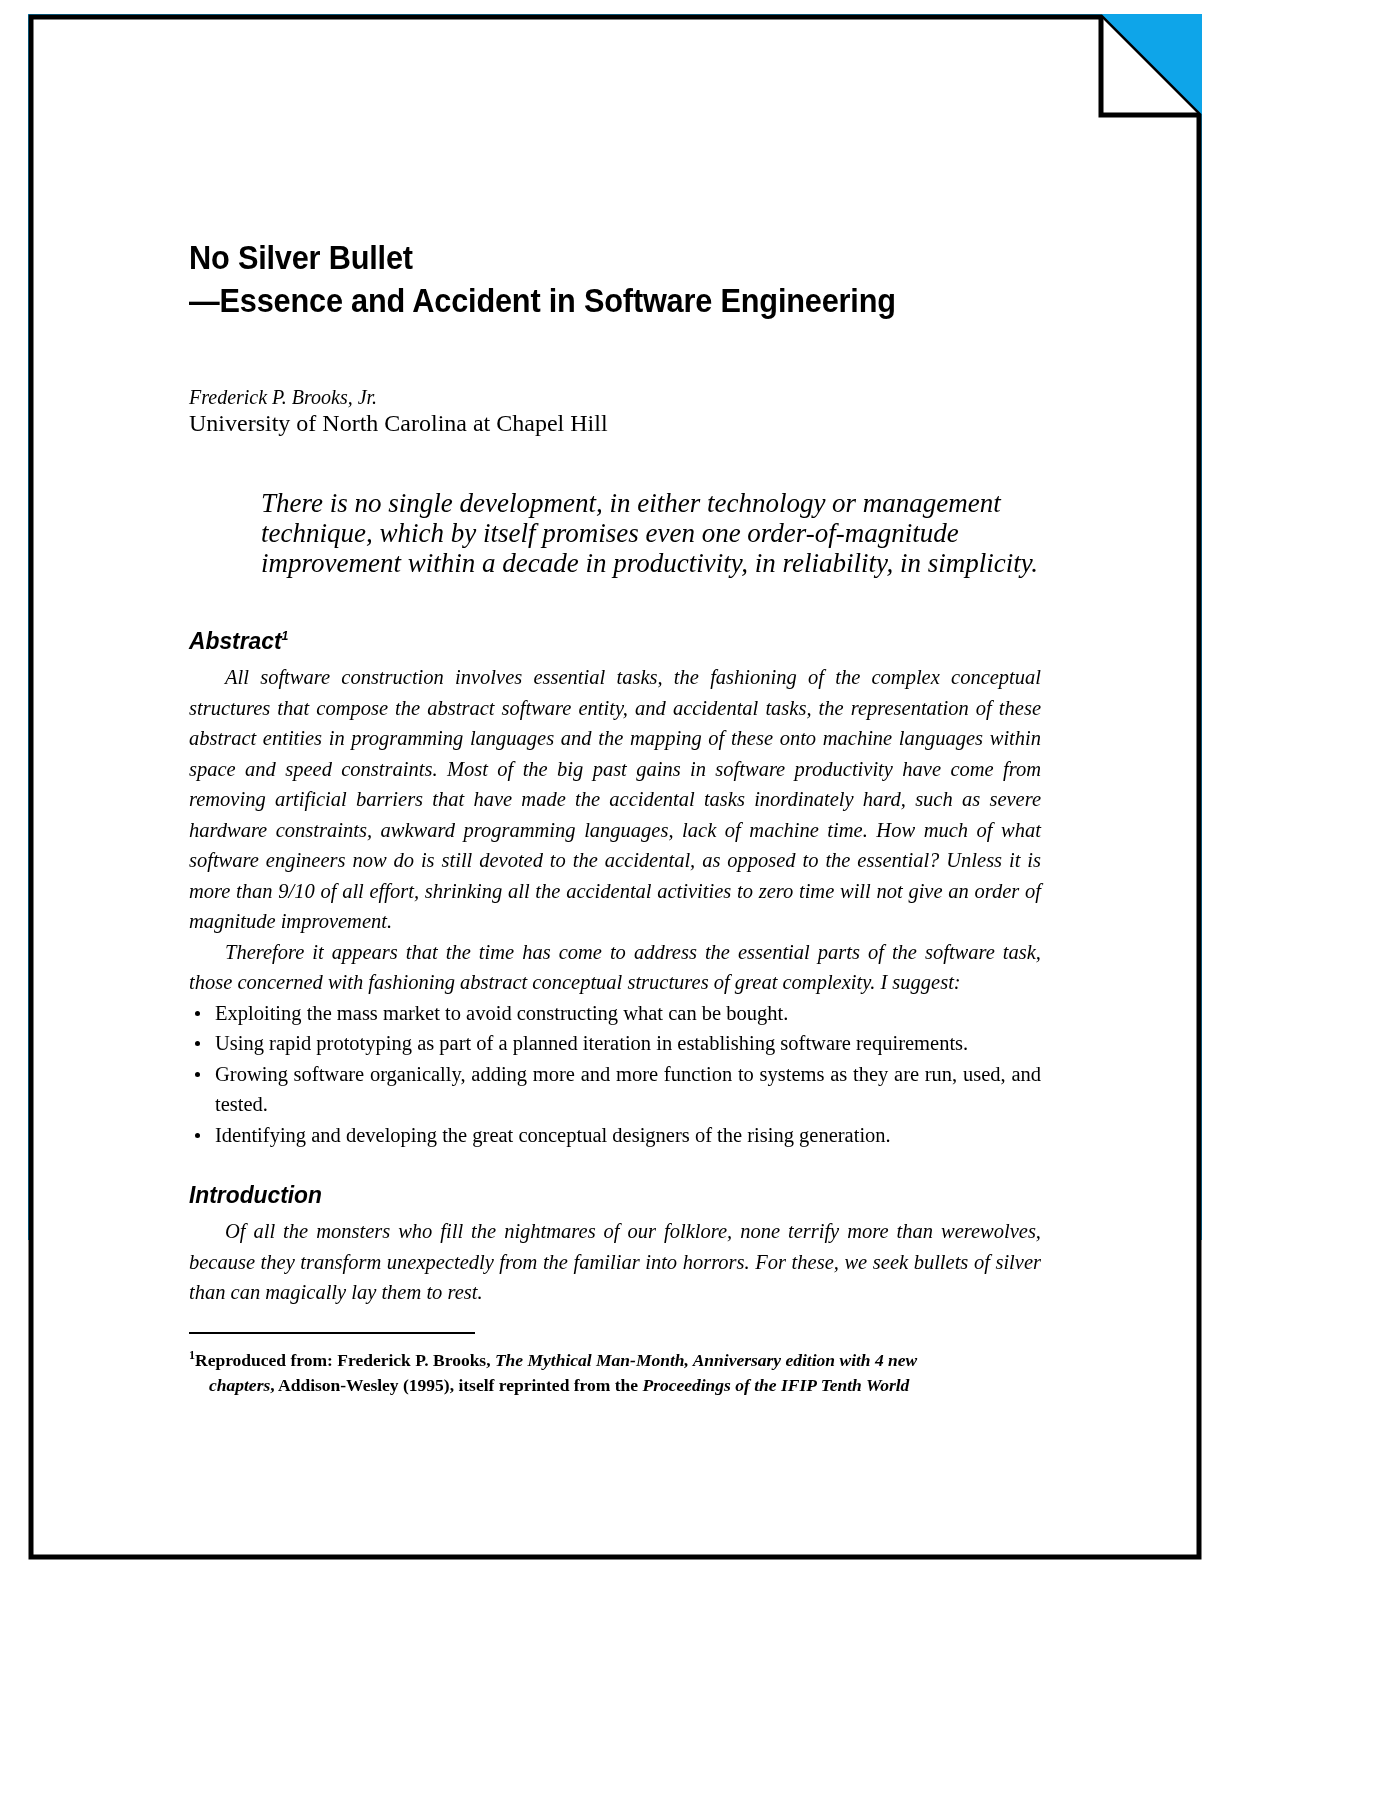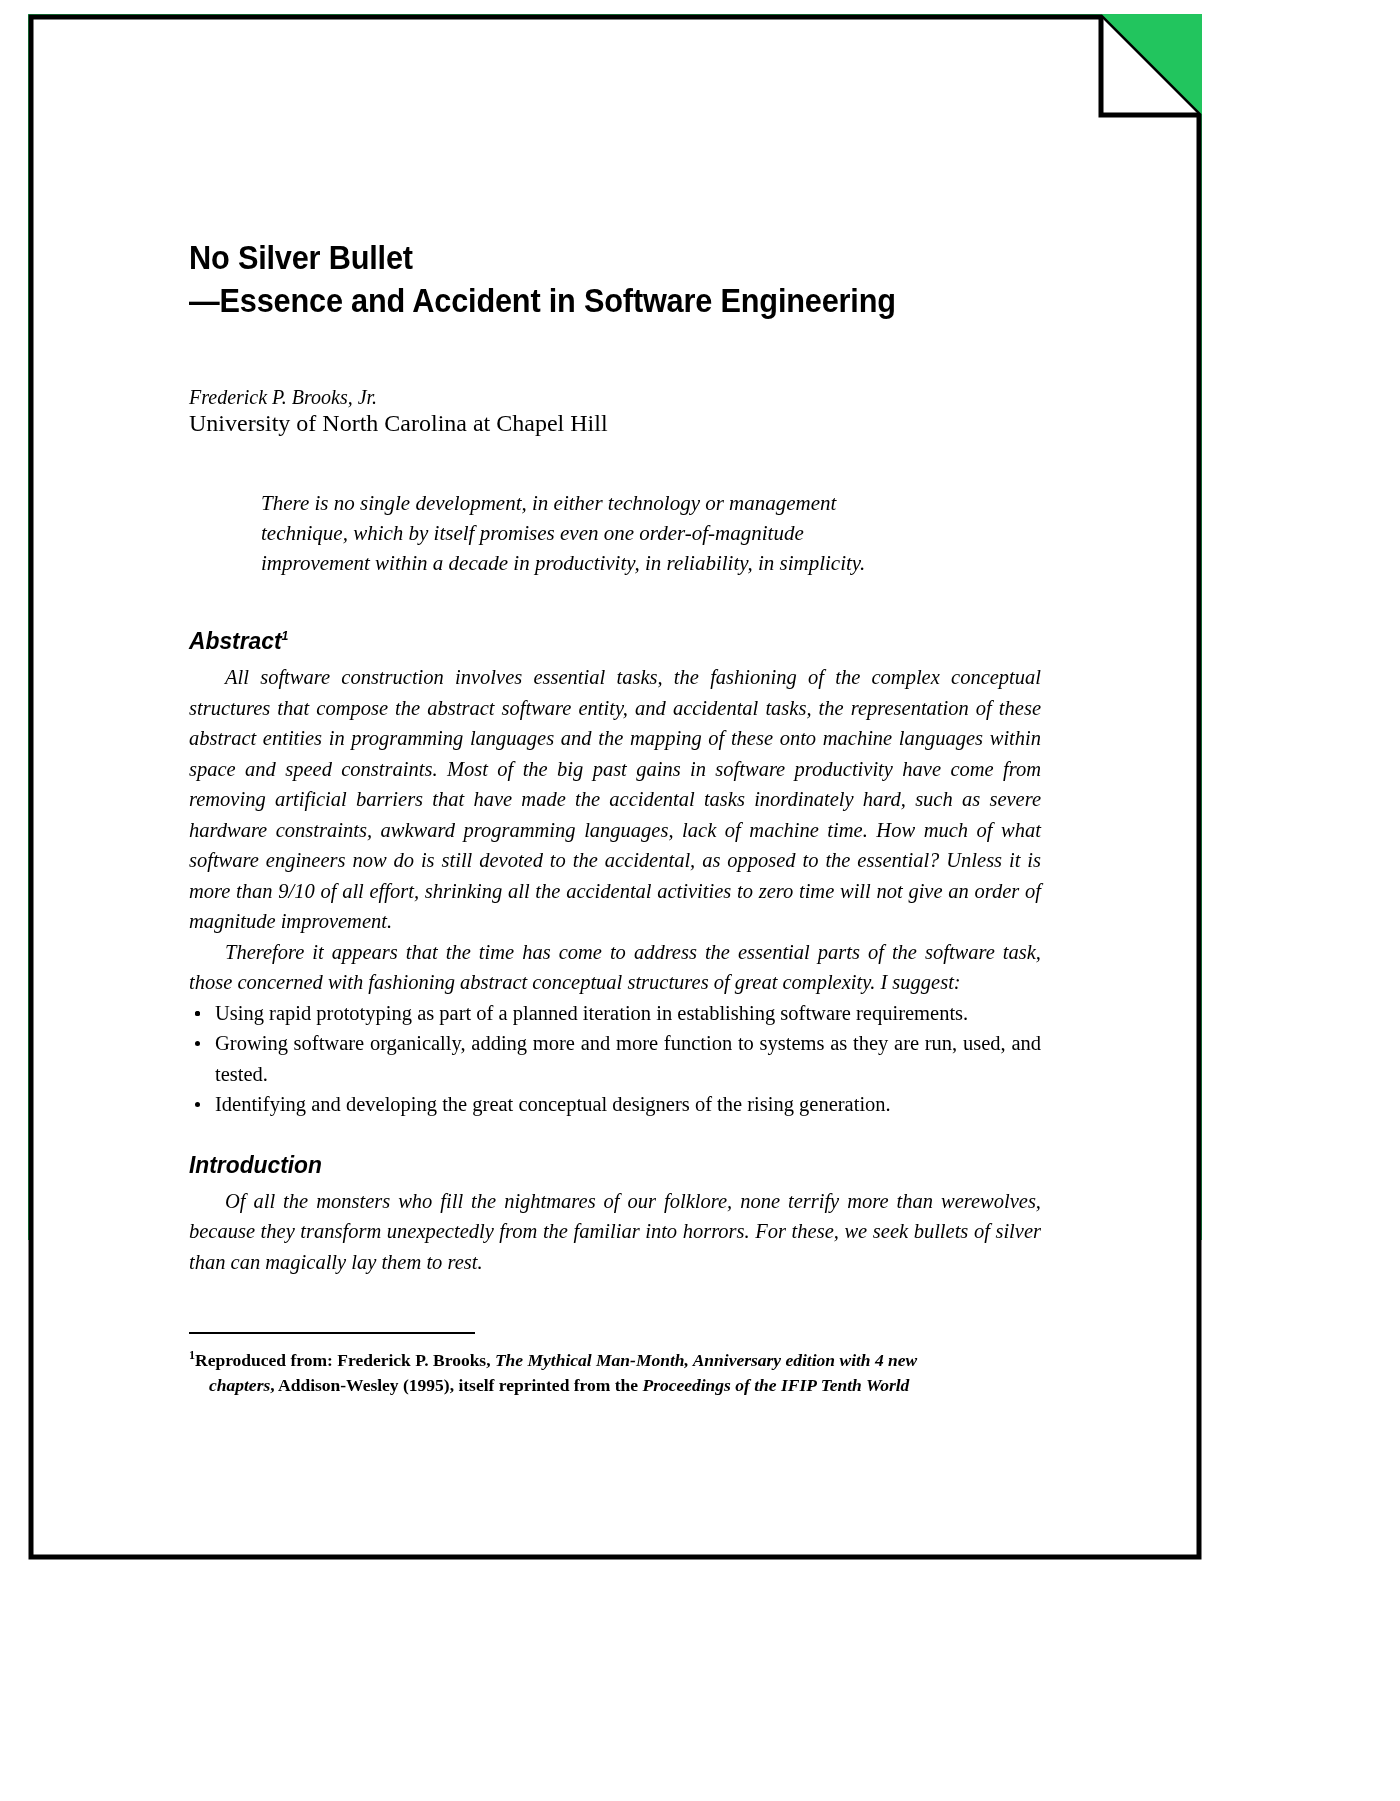--- a/index.html
+++ b/index.html
@@ -15,21 +15,21 @@
     overflow: hidden;
   }
 
   
   #page-sheet {
     position: absolute;
     left: 28px;
     top: 14px;
     width: 1174px;
     height: 1226px;
-    background: #22c55e;
+    background: #0ea5e9;
   }
   
   #sheet-outline {
     position: absolute;
     left: 0;
     top: 0;
   }
 
   #page-inner {
     position: absolute;
@@ -76,21 +76,21 @@
     line-height: 25px;
     color: #000;
   }
   .author-block { margin-bottom: 52px; }
 
   
   .epigraph {
     margin-left: 72px;
     margin-right: 40px;
     font-style: italic;
-    font-size: 21px;
+    font-size: 27px;
     line-height: 30px;
     color: #000;
     margin-bottom: 48px;
   }
   .epigraph span { display: block; white-space: nowrap; }
 
   
   .section-heading {
     font-family: "Liberation Sans Narrow", "Liberation Sans", "DejaVu Sans", sans-serif;
     font-weight: bold;
@@ -214,20 +214,21 @@
         <span>Abstract</span><sup>1</sup>
       </div>
 
       <p class="body-par">All software construction involves essential tasks, the fashioning of the complex conceptual structures that compose the abstract software entity, and accidental tasks, the representation of these abstract entities in programming languages and the mapping of these onto machine languages within space and speed constraints.  Most of the big past gains in software productivity have come from removing artificial barriers that have made the accidental tasks inordinately hard, such as severe hardware constraints, awkward programming languages, lack of machine time.  How much of what software engineers now do is still devoted to the accidental, as opposed to the essential?  Unless it is more than 9/10 of all effort, shrinking all the accidental activities to zero time will not give an order of magnitude improvement.</p>
 
       <p class="body-par">Therefore it appears that the time has come to address the essential parts of the software task, those concerned with fashioning abstract conceptual structures of great complexity. I suggest:</p>
 
       <ul class="bullets">
         <li>
           <span class="dot"></span>
+          <span>Exploiting the mass market to avoid constructing what can be bought.</span>
         </li>
         <li>
           <span class="dot"></span>
           <span>Using rapid prototyping as part of a planned iteration in establishing software requirements.</span>
         </li>
         <li>
           <span class="dot"></span>
           <span>Growing software organically, adding more and more function to systems as they are run, used, and tested.</span>
         </li>
         <li class="nojust">

